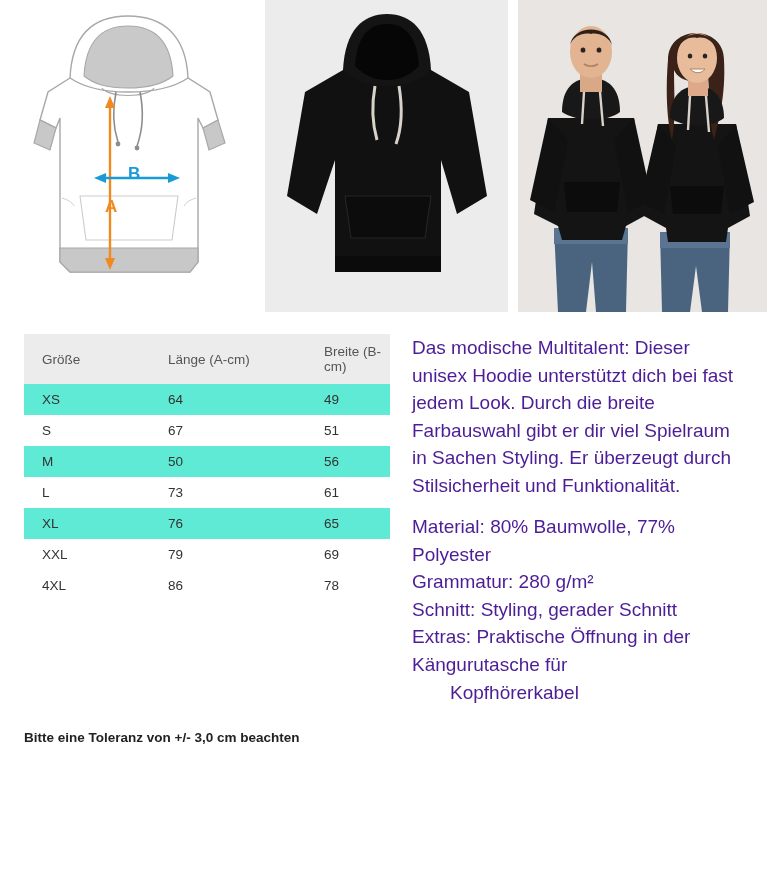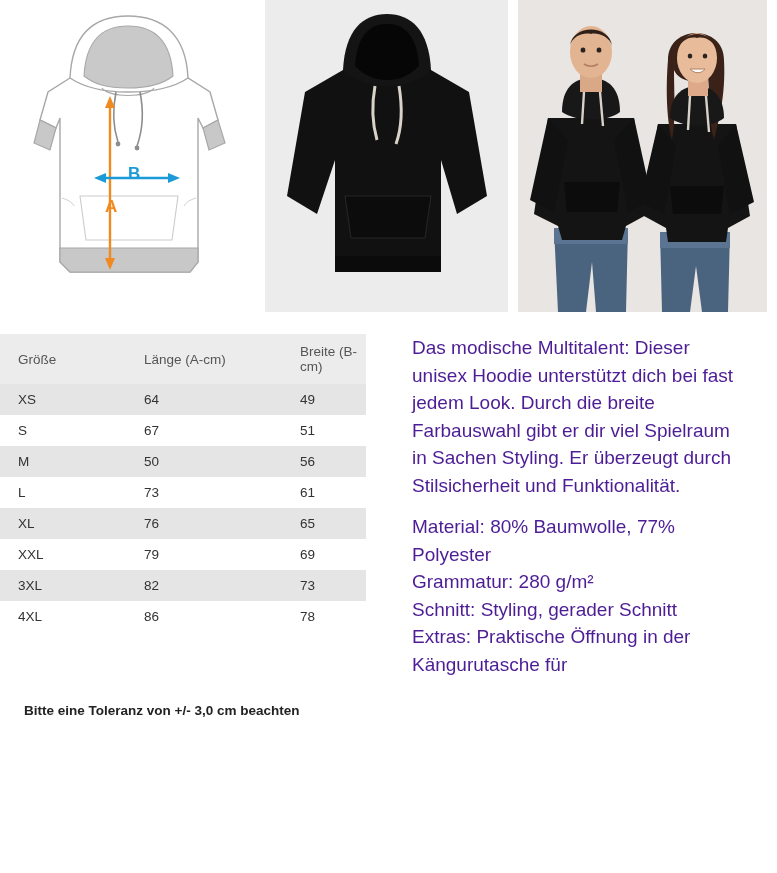--- a/index.html
+++ b/index.html
@@ -40,20 +40,21 @@
   
   .photo-svg { display: block; }
 
   
   .content {
     display: flex;
     padding: 22px 0 0 0;
   }
   .table-col {
     width: 390px;
+    padding-left: 24px;
     box-sizing: border-box;
   }
   table.size-table {
     border-collapse: collapse;
     width: 366px;
     font-size: 13.5px;
   }
   table.size-table th {
     text-align: left;
     font-weight: normal;
@@ -64,21 +65,21 @@
   }
   table.size-table td {
     padding: 8px 0 8px 18px;
     color: #333333;
     font-size: 13.5px;
   }
   table.size-table th:nth-child(1),
   table.size-table td:nth-child(1) { width: 108px; }
   table.size-table th:nth-child(2),
   table.size-table td:nth-child(2) { width: 138px; }
-  table.size-table tr.odd td { background: #e5e5e5; }
+  table.size-table tr.odd td { background: #5eead4; }
   table.size-table tr.even td { background: #ffffff; }
 
   .tolerance {
     margin: 24px 0 0 24px;
     font-size: 13.5px;
     color: #222222;
     font-weight: bold;
   }
 
   .desc-col {
@@ -258,36 +259,32 @@
         <tr class="odd">
           <td>XL</td>
           <td>76</td>
           <td>65</td>
         </tr>
         <tr class="even">
           <td>XXL</td>
           <td>79</td>
           <td>69</td>
         </tr>
-        <tr class="odd">
-          <td>3XL</td>
-          <td>82</td>
-          <td>73</td>
-        </tr>
         <tr class="even">
           <td>4XL</td>
           <td>86</td>
           <td>78</td>
         </tr>
       </tbody>
     </table>
   </div>
 
   <div class="desc-col">
     <p class="intro">Das modische Multitalent: Dieser unisex Hoodie unterstützt dich bei fast jedem Look. Durch die breite Farbauswahl gibt er dir viel Spielraum in Sachen Styling. Er überzeugt durch Stilsicherheit und Funktionalität.</p>
     <p class="spec-line">Material: 80% Baumwolle, 77% Polyester</p>
     <p class="spec-line">Grammatur: 280 g/m²</p>
     <p class="spec-line">Schnitt: Styling, gerader Schnitt</p>
     <p class="spec-line">Extras: Praktische Öffnung in der Kängurutasche für</p>
+    <p class="spec-indent">Kopfhörerkabel</p>
   </div>
 </div>
 
 <div class="tolerance">Bitte eine Toleranz von +/- 3,0 cm beachten</div>
 
 </body></html>

